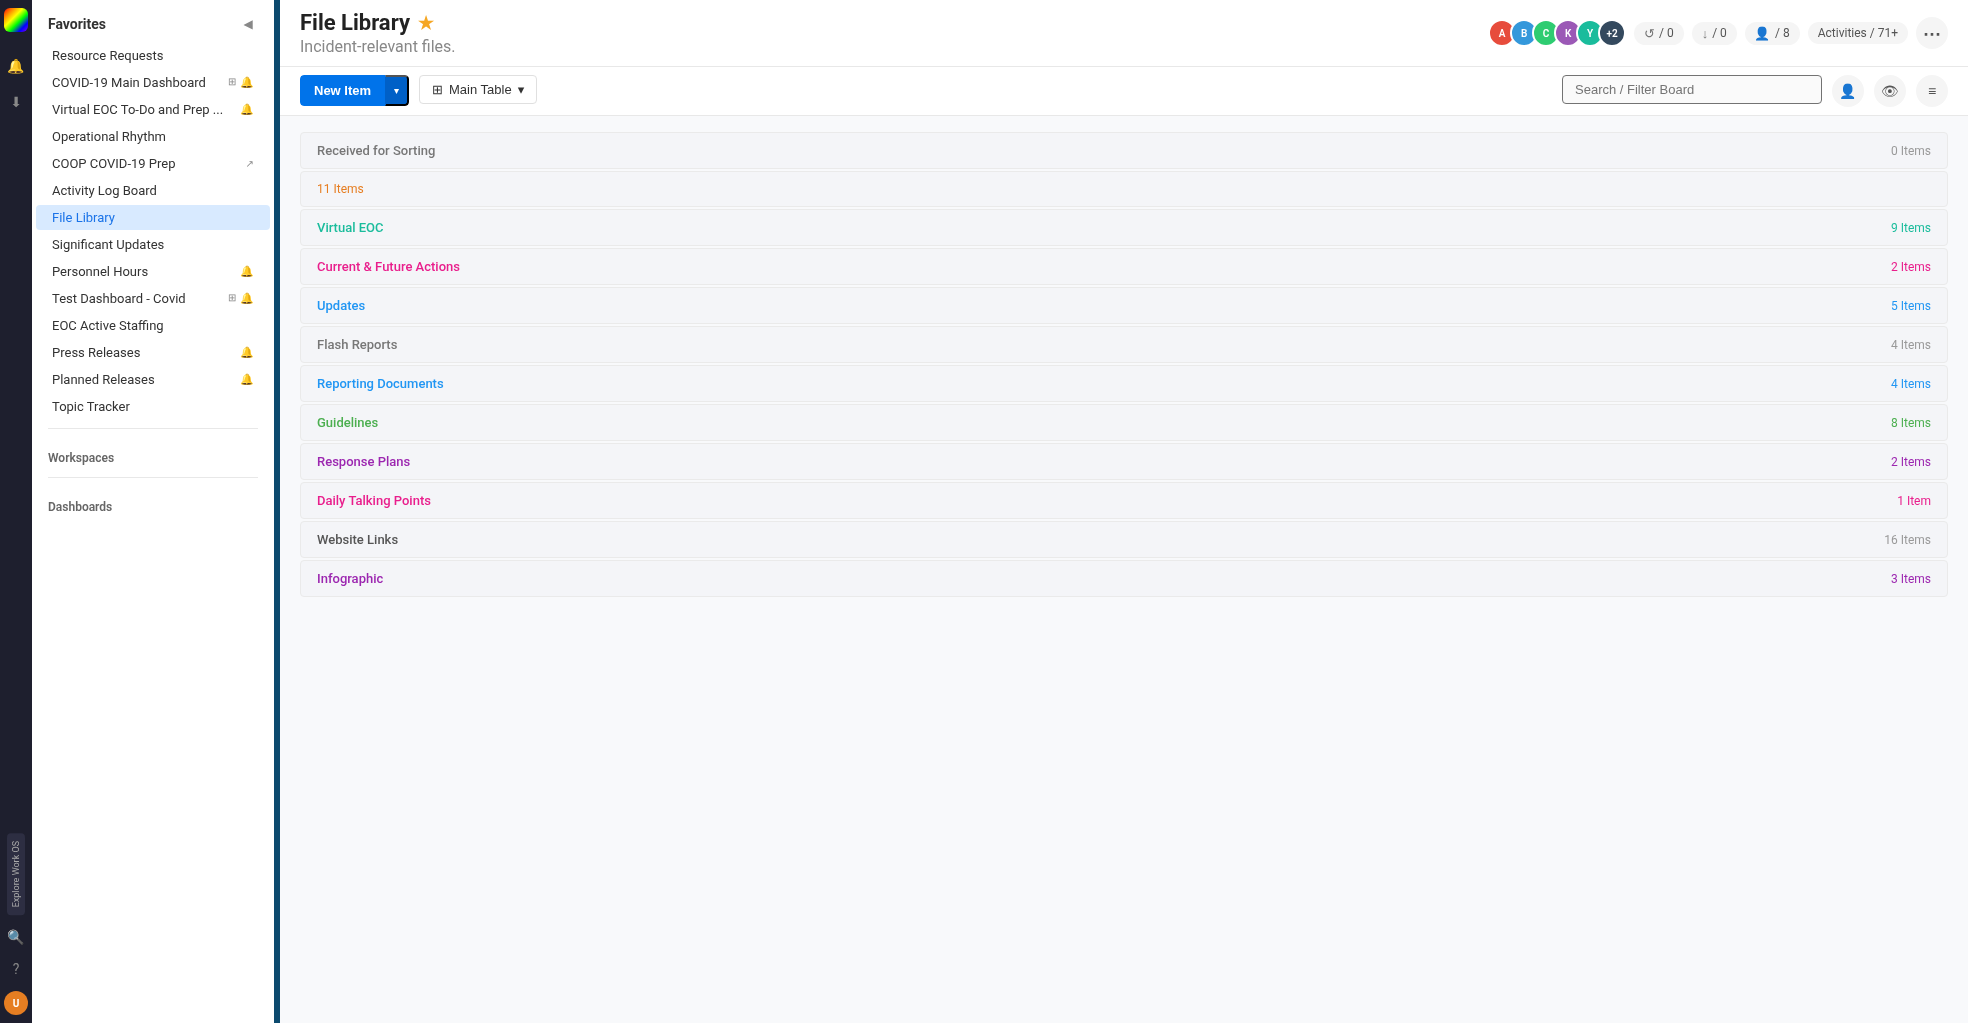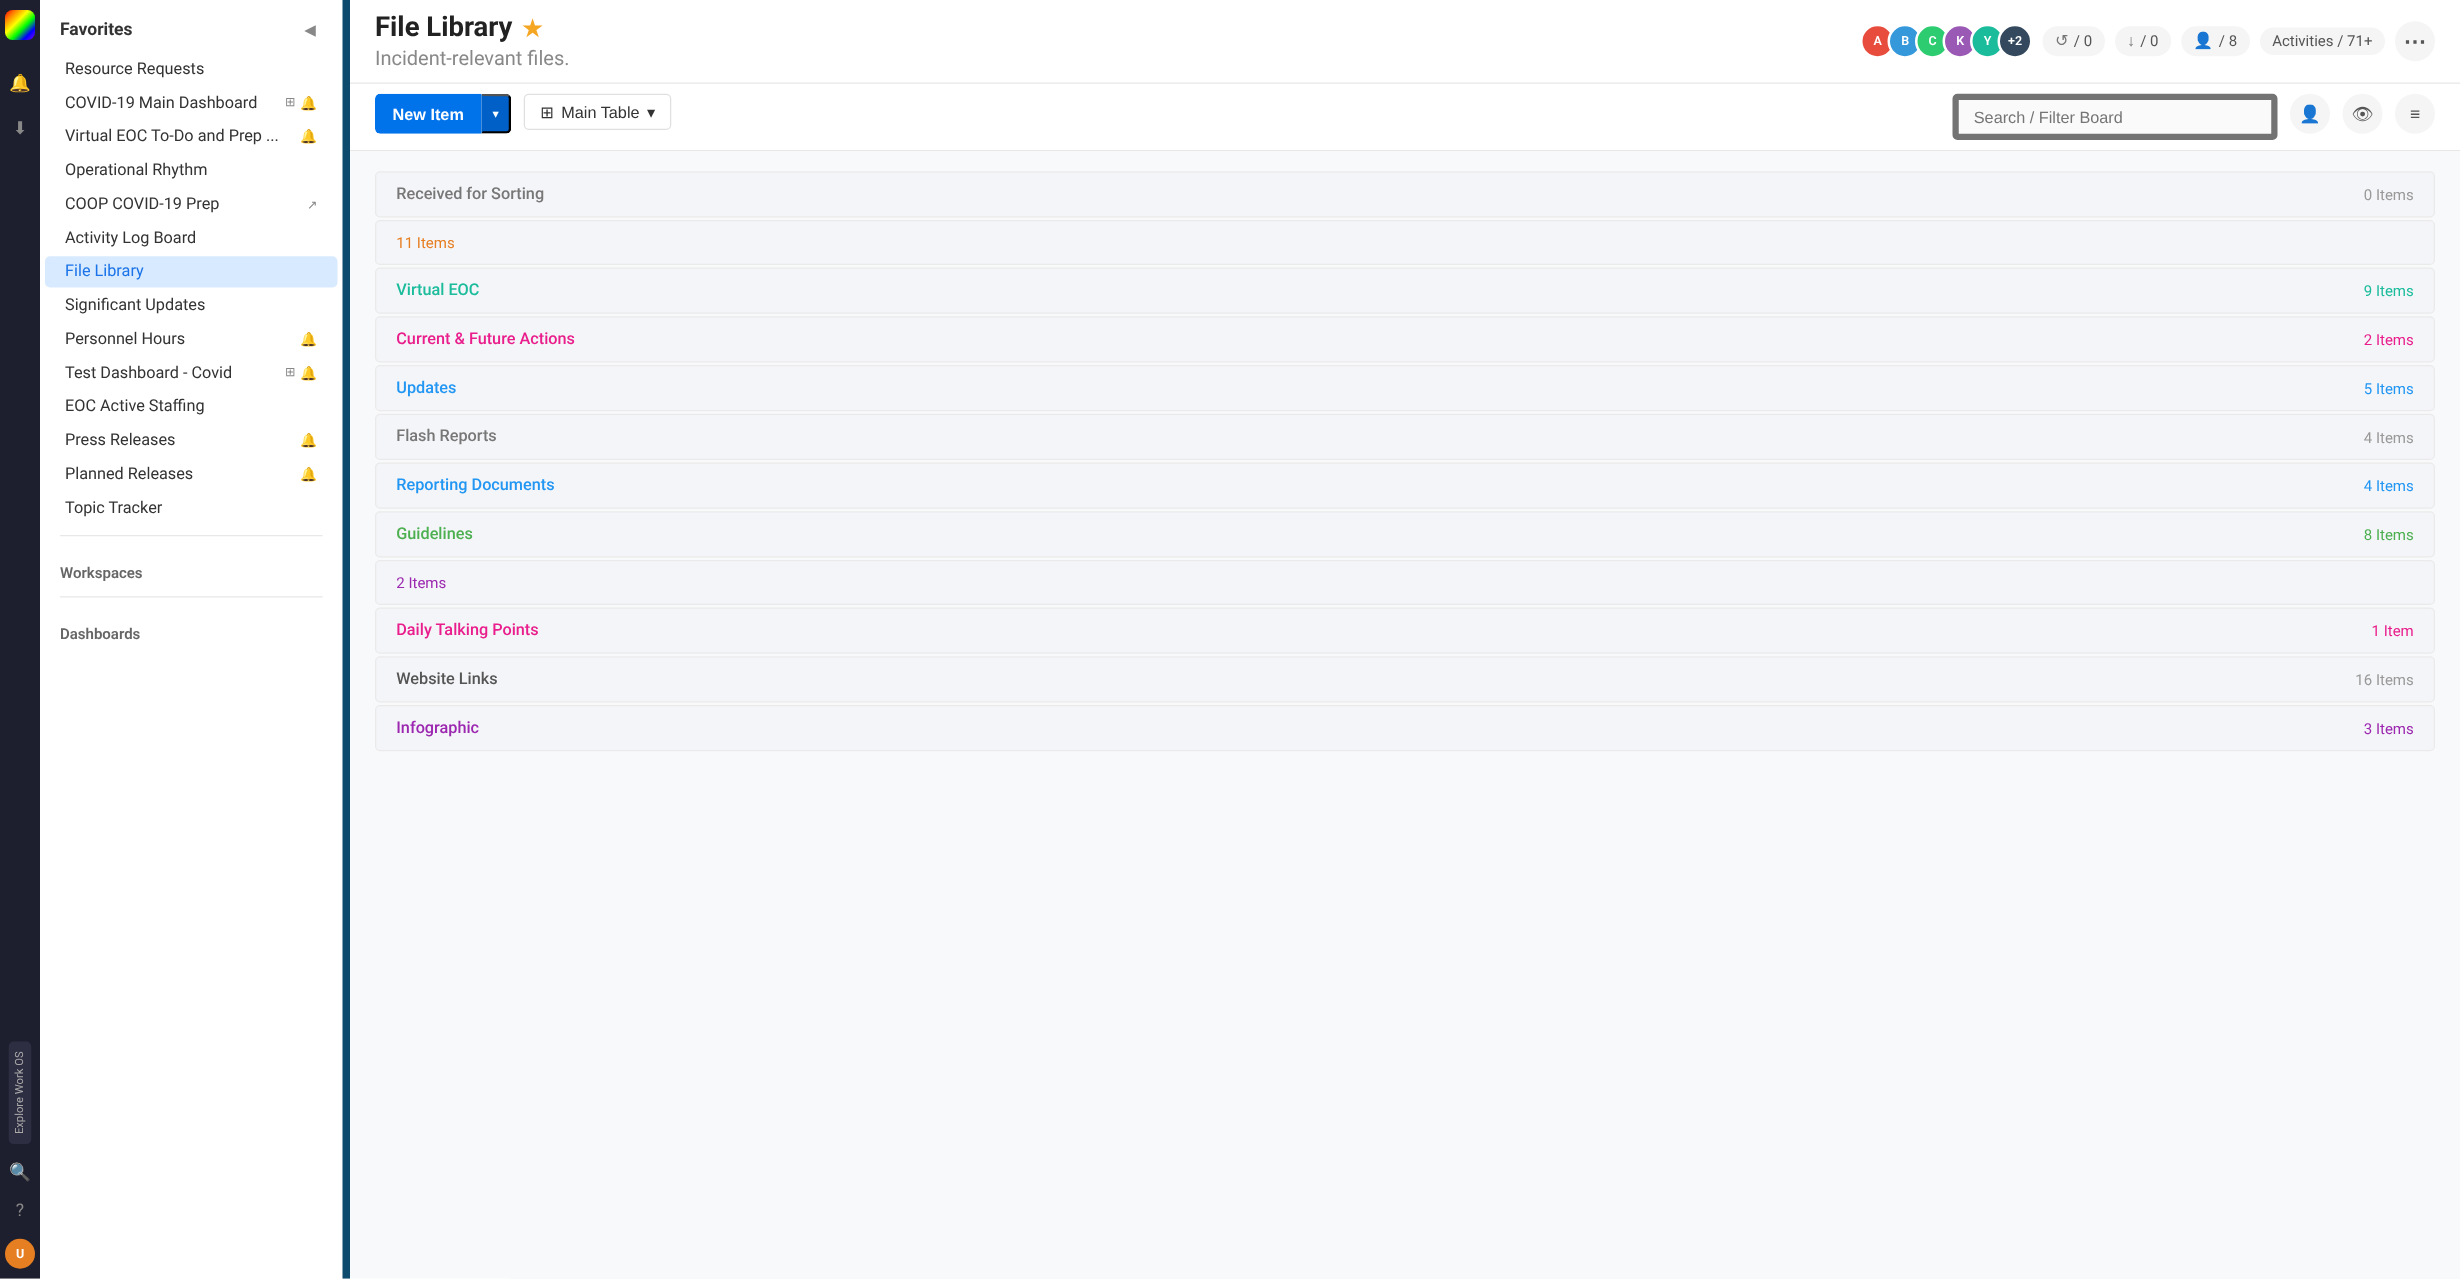--- a/index.html
+++ b/index.html
@@ -242,21 +242,21 @@
       border-radius: 4px;
       cursor: pointer;
       font-size: 13px;
       color: #333;
       background: #fff;
     }
     .search-filter {
       flex: 1;
       max-width: 260px;
       padding: 6px 12px;
-      border: 5px solid #737373;
+      border: 1px solid #737373;
       border-radius: 4px;
       font-size: 13px;
       color: #3b82f6;
       background: #fafafa;
     }
     .toolbar-spacer { flex: 1; }
 
     
     .content-area {
       flex: 1;
@@ -488,20 +488,21 @@
       </div>
       <div class="group-row">
         <span class="group-label blue">Reporting Documents</span>
         <span class="group-count blue">4 Items</span>
       </div>
       <div class="group-row">
         <span class="group-label green">Guidelines</span>
         <span class="group-count green">8 Items</span>
       </div>
       <div class="group-row">
+        <span class="group-label purple">Response Plans</span>
         <span class="group-count purple">2 Items</span>
       </div>
       <div class="group-row">
         <span class="group-label pink">Daily Talking Points</span>
         <span class="group-count pink">1 Item</span>
       </div>
       <div class="group-row">
         <span class="group-label dark-gray">Website Links</span>
         <span class="group-count dark-gray">16 Items</span>
       </div>

